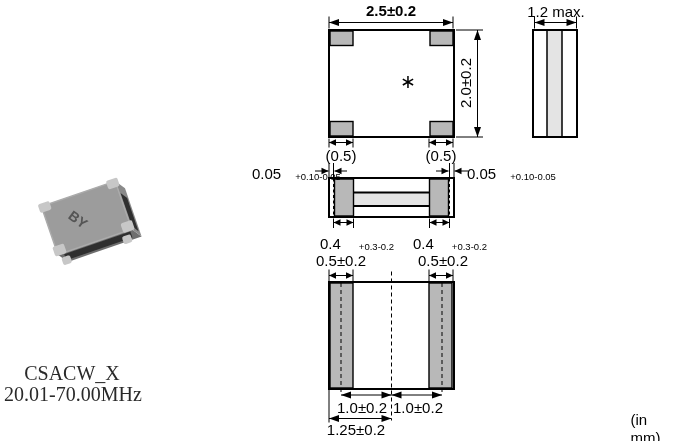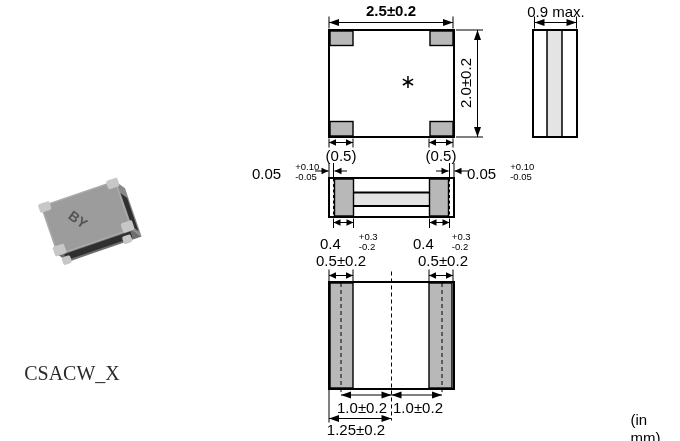--- a/index.html
+++ b/index.html
@@ -18,21 +18,21 @@
     white-space:nowrap;
   }
   .ctr{transform:translateX(-50%);}
   .rot90{transform:translate(-50%,-50%) rotate(-90deg);}
   .dim-tol{
     position:absolute;
     display:flex;align-items:flex-end;gap:14px;height:22px;
     color:#000;white-space:nowrap;
   }
   .dim-tol .main{font:15px/16px "Liberation Sans",sans-serif;}
-  .dim-tol .stack{display:flex;flex-direction:column;font:9.5px/10px "Liberation Sans",sans-serif;}
+  .dim-tol .stack{display:flex;flex-direction:row;font:9.5px/10px "Liberation Sans",sans-serif;}
   .asterisk{
     position:absolute;
     font:19px/19px "Liberation Sans",sans-serif;
     color:#000;
     transform:translate(-50%,-50%);
   }
   .notes{position:absolute;left:507px;top:323px;font:15px/18.5px "Liberation Sans",sans-serif;color:#000;}
   .units{position:absolute;left:647px;top:411px;font:15px/18px "Liberation Sans",sans-serif;color:#000;transform:translateX(-50%);}
   .serif-lbl{
     position:absolute;
@@ -140,21 +140,21 @@
         <rect x="29" y="15" width="12" height="10" rx="2"></rect>
         <rect x="-38" y="28" width="9" height="8" rx="2"></rect>
         <rect x="26" y="28" width="9" height="8" rx="2"></rect>
       </g>
       <text x="-16" y="-2" transform="rotate(55 -12 -8)" font-size="14" font-weight="bold" fill="#555555" font-family="'Liberation Sans',sans-serif">BY</text>
     </g>
   </svg>
 
   <div class="lbl ctr" style="left:391px;top:2px;font-weight:bold;">2.5±0.2</div>
   <div class="lbl rot90" style="left:466px;top:83px;">2.0±0.2</div>
-  <div class="lbl ctr" style="left:556px;top:3px;">0.9 max.</div>
+  <div class="lbl ctr" style="left:556px;top:3px;">1.2 max.</div>
 
   <div class="lbl ctr" style="left:341px;top:147px;">(0.5)</div>
   <div class="lbl ctr" style="left:441px;top:147px;">(0.5)</div>
 
   <div class="asterisk" style="left:408px;top:81px;">∗</div>
 
   <div class="dim-tol" style="left:252px;top:160px;">
     <span class="main">0.05</span>
     <span class="stack">
       <span>+0.10</span>
@@ -188,14 +188,15 @@
   <div class="lbl ctr" style="left:443px;top:252px;">0.5±0.2</div>
 
   <div class="lbl ctr" style="left:362px;top:399px;">1.0±0.2</div>
   <div class="lbl ctr" style="left:418px;top:399px;">1.0±0.2</div>
   <div class="lbl ctr" style="left:356px;top:421px;">1.25±0.2</div>
 
 
   <div class="units">(in mm)</div>
 
   <div class="serif-lbl" style="left:72px;top:363px;">CSACW_X</div>
+  <div class="serif-lbl" style="left:73px;top:384px;">20.01-70.00MHz</div>
 
 </div>
 
 </body></html>

